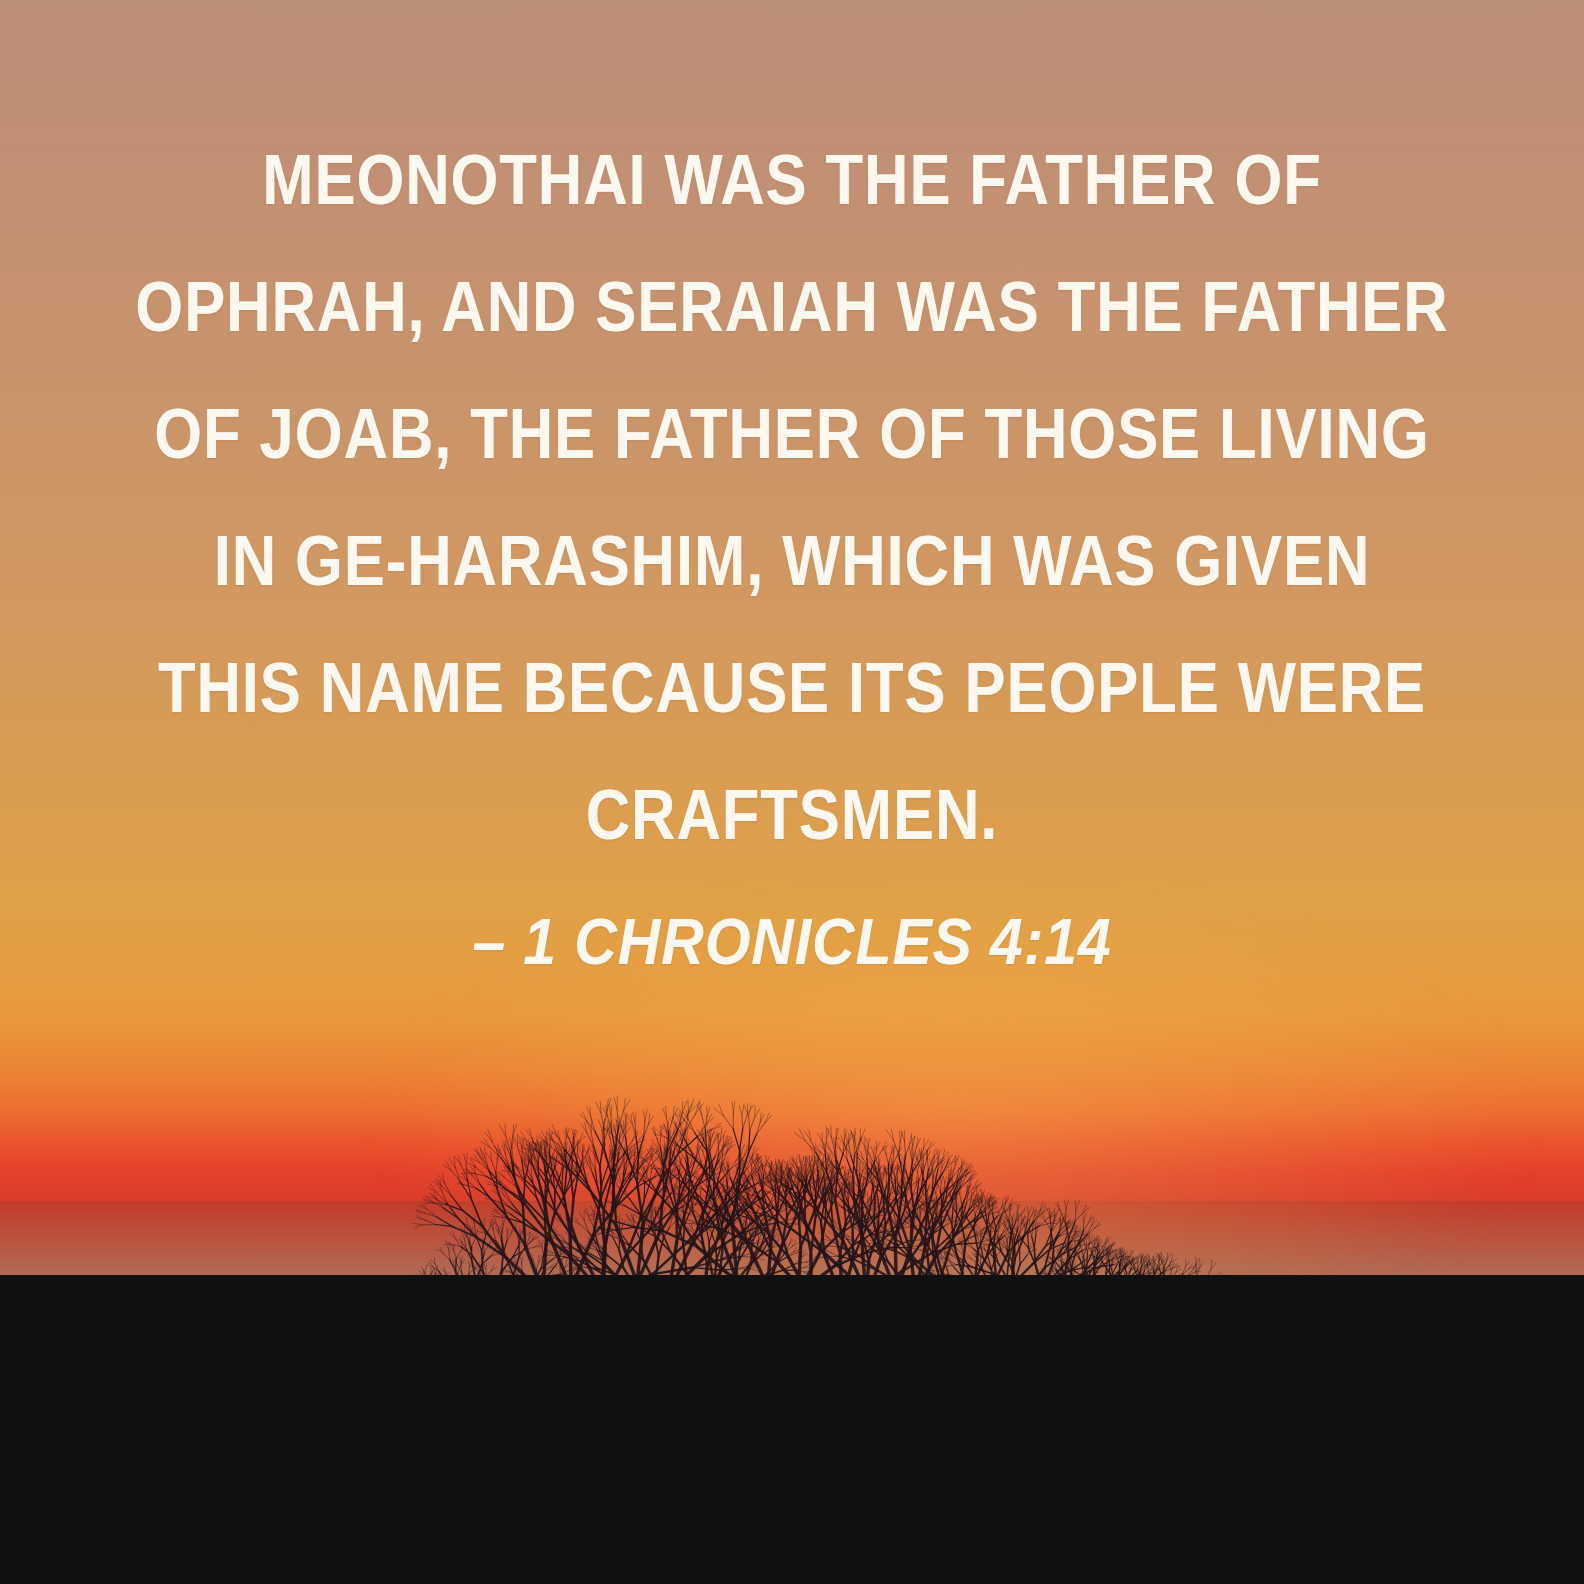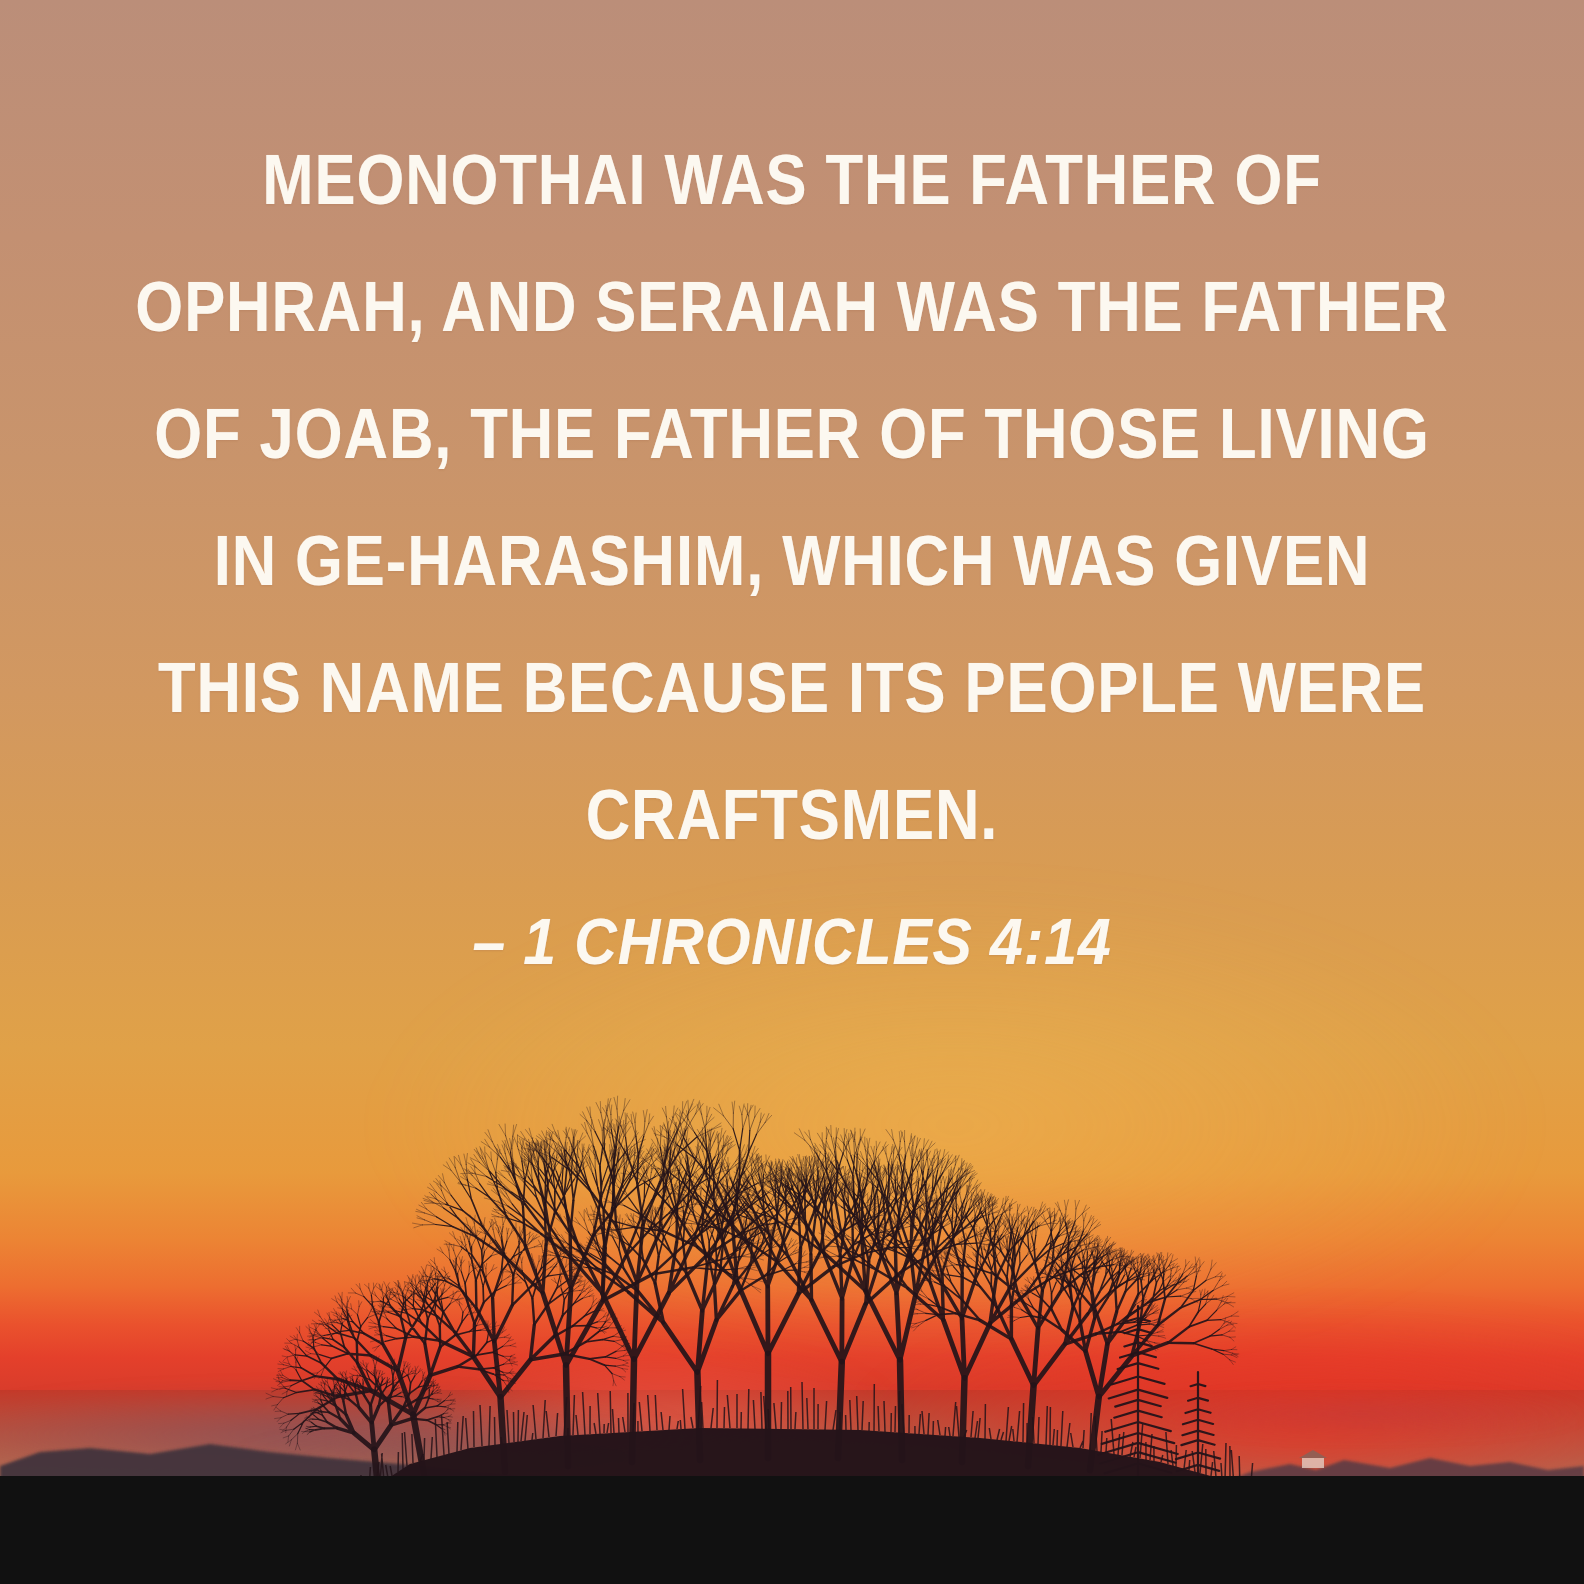--- a/index.html
+++ b/index.html
@@ -1,17 +1,17 @@
 <!DOCTYPE html>
 <html><head>
 <meta charset="utf-8">
 <style>
   html,body{margin:0;padding:0;background:#111;}
   .stage{
-    position:relative;width:1584px;height:1476px;overflow:hidden;
+    position:relative;width:1584px;height:1275px;overflow:hidden;
     font-family:"Liberation Sans",sans-serif;
   }
   
   .sky{
     position:absolute;inset:0;
     background:linear-gradient(180deg,
       #bb8e79 0%,
       #c39072 16%,
       #c9946b 31%,
       #d29860 47%,

